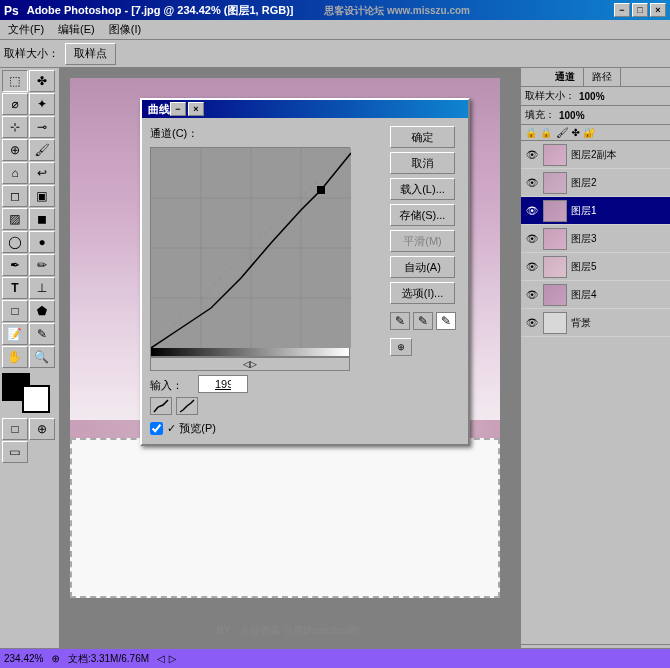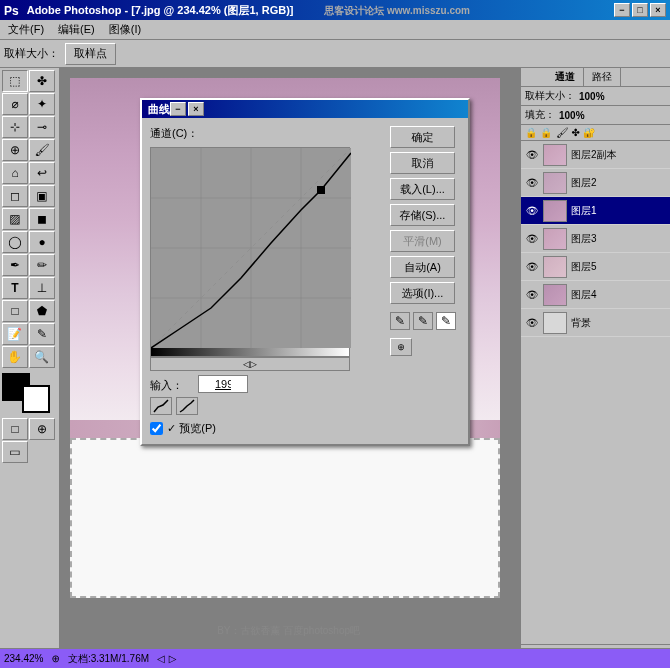--- a/index.html
+++ b/index.html
@@ -709,16 +709,16 @@
       <span style="font-size:12px; cursor:pointer;">⬜</span>
       <span style="font-size:12px; cursor:pointer;">📄</span>
       <span style="font-size:12px; cursor:pointer;">🗑</span>
     </div>
   </div>
 </div>
 
 <div id="status-bar">
   <span>234.42%</span>
   <span style="margin:0 4px;">⊕</span>
-  <span>文档:3.31M/1.76M</span>
+  <span>文档:3.31M/6.76M</span>
   <span style="margin-left:4px; cursor:pointer;">◁</span>
   <span style="cursor:pointer;">▷</span>
 </div>
 
 </body></html>

